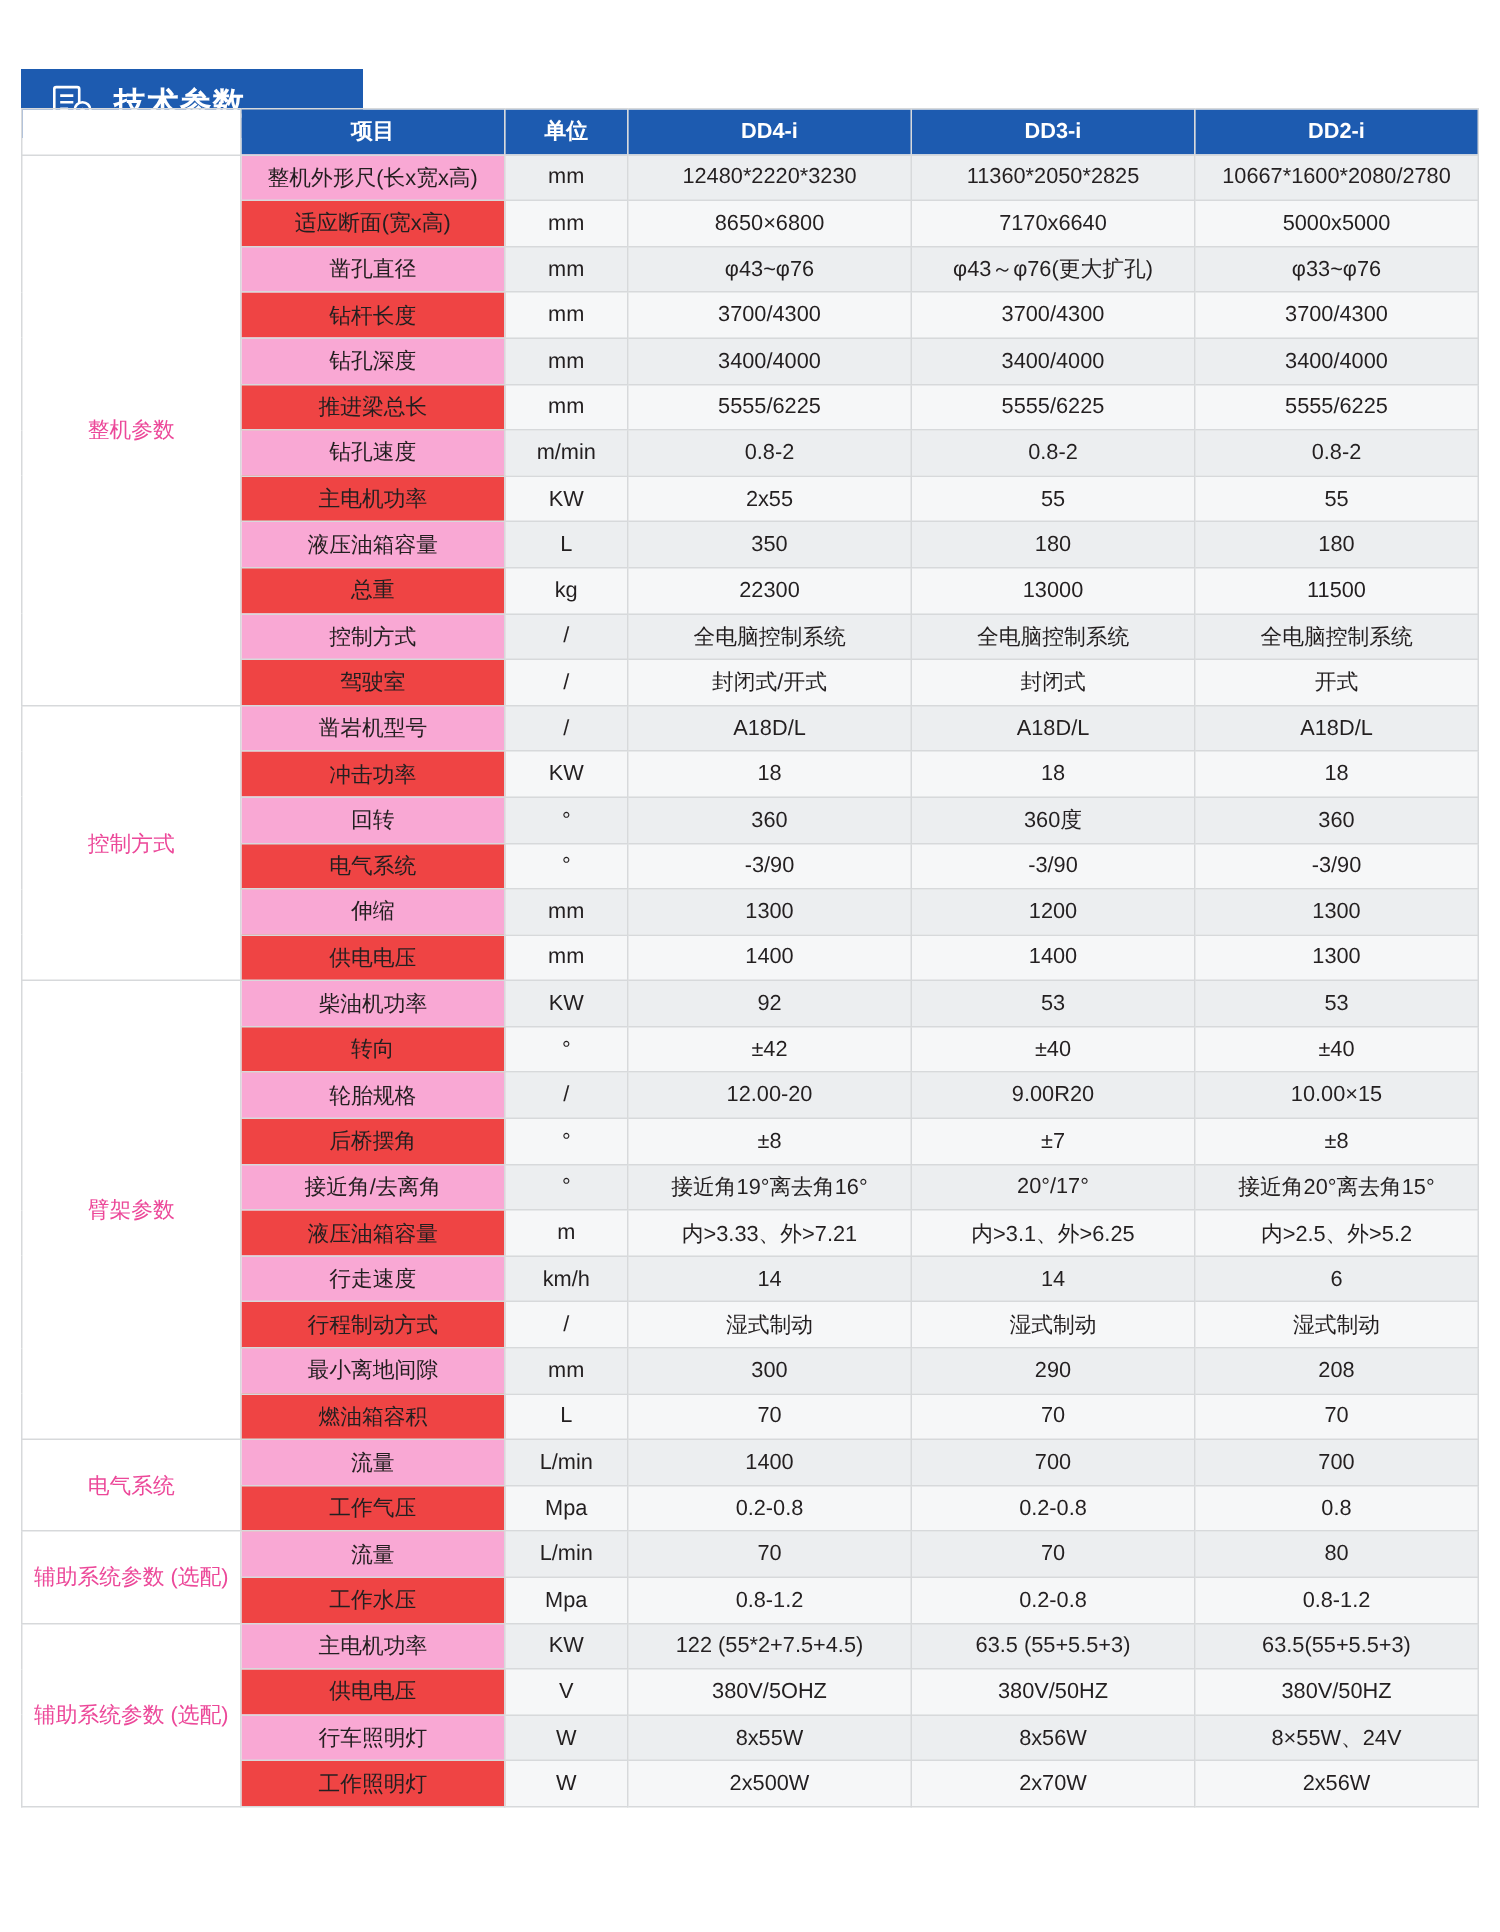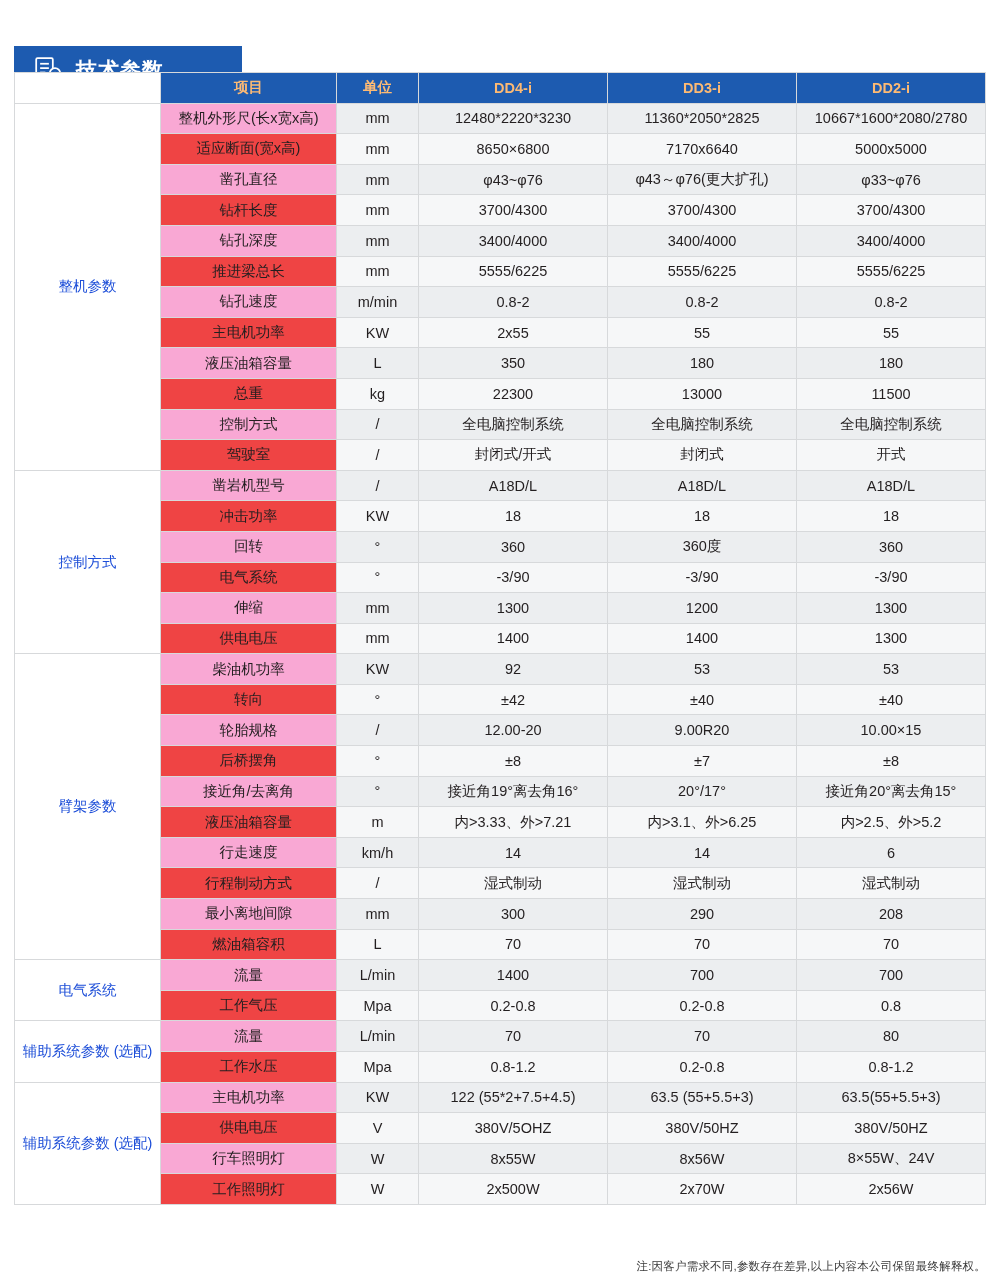--- a/index.html
+++ b/index.html
@@ -61,36 +61,36 @@
     border: 1px solid #d7d9db;
     text-align: center;
     vertical-align: middle;
     font-size: 14.5px;
     padding: 0;
     height: 30.6px;
   }
   
   thead th {
     background: #1d5bb0;
-    color: #fdba74;
+    color: #ffffff;
     font-weight: bold;
     font-size: 16px;
     height: 33px;
     border: 1px solid #1d5bb0;
   }
   th.corner {
     background: #ffffff;
     border: 1px solid #ffffff;
     border-right: 1px solid #d7d9db;
   }
   
   td.group {
     background: #ffffff;
     font-size: 15px;
-    color: #1d4ed8;
+    color: #ec4899;
   }
   
   td.item {
     background: #f9a8d4;
     font-size: 15px;
   }
   td.item.alt { background: #ef4444; }
   
   td.unit {
     background: #eceef0;
@@ -408,14 +408,13 @@
         <tr>
           <td class="item alt">工作照明灯</td>
           <td class="unit alt">W</td>
           <td class="val alt">2x500W</td>
           <td class="val alt">2x70W</td>
           <td class="val alt">2x56W</td>
         </tr>
       </tbody>
   </table>
 
-  <div class="footnote">注:因客户需求不同,参数存在差异,以上内容本公司保留最终解释权。</div>
 </div>
 
 </body></html>

